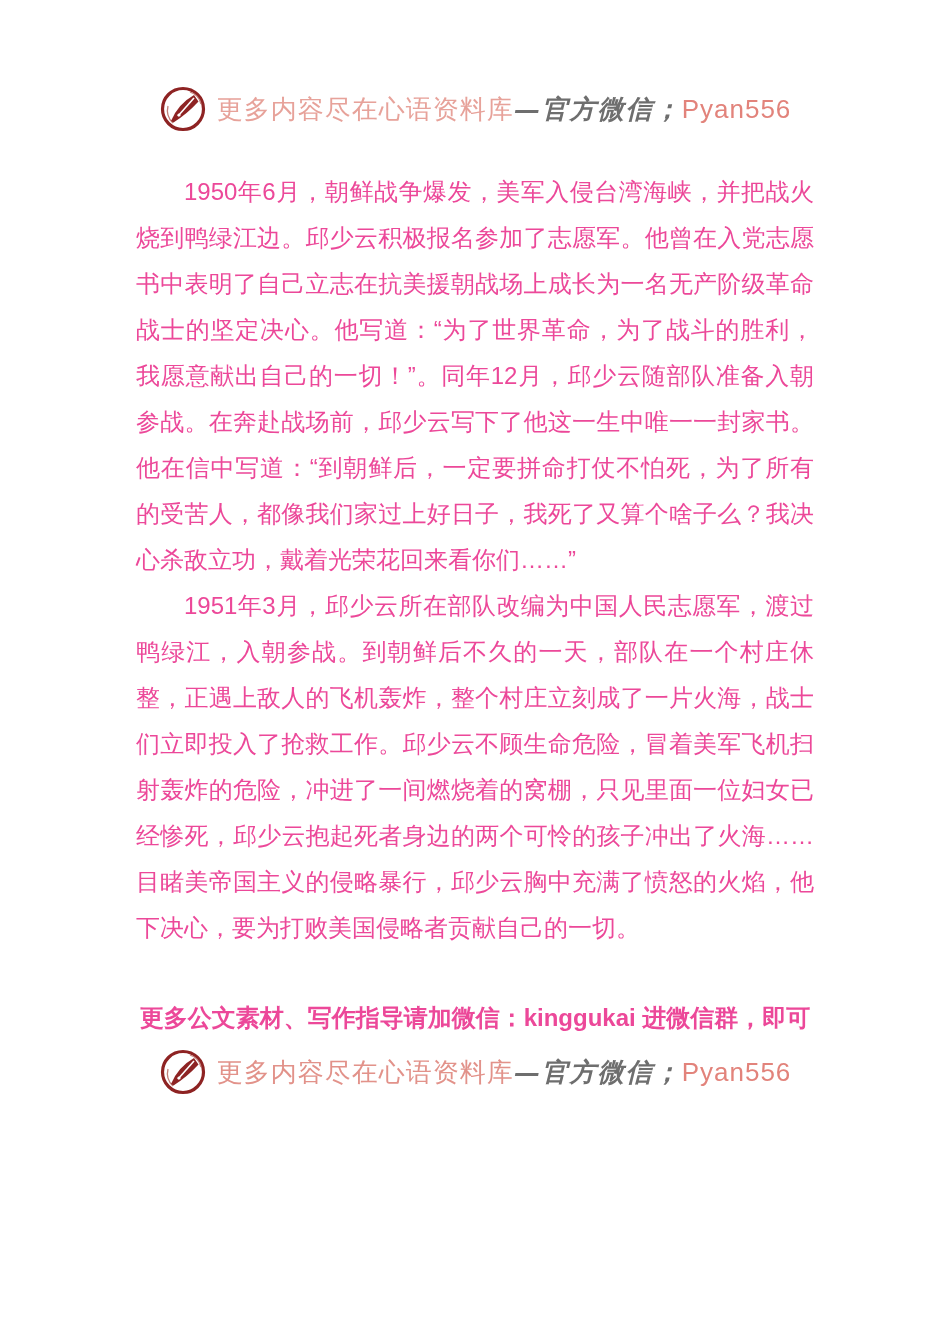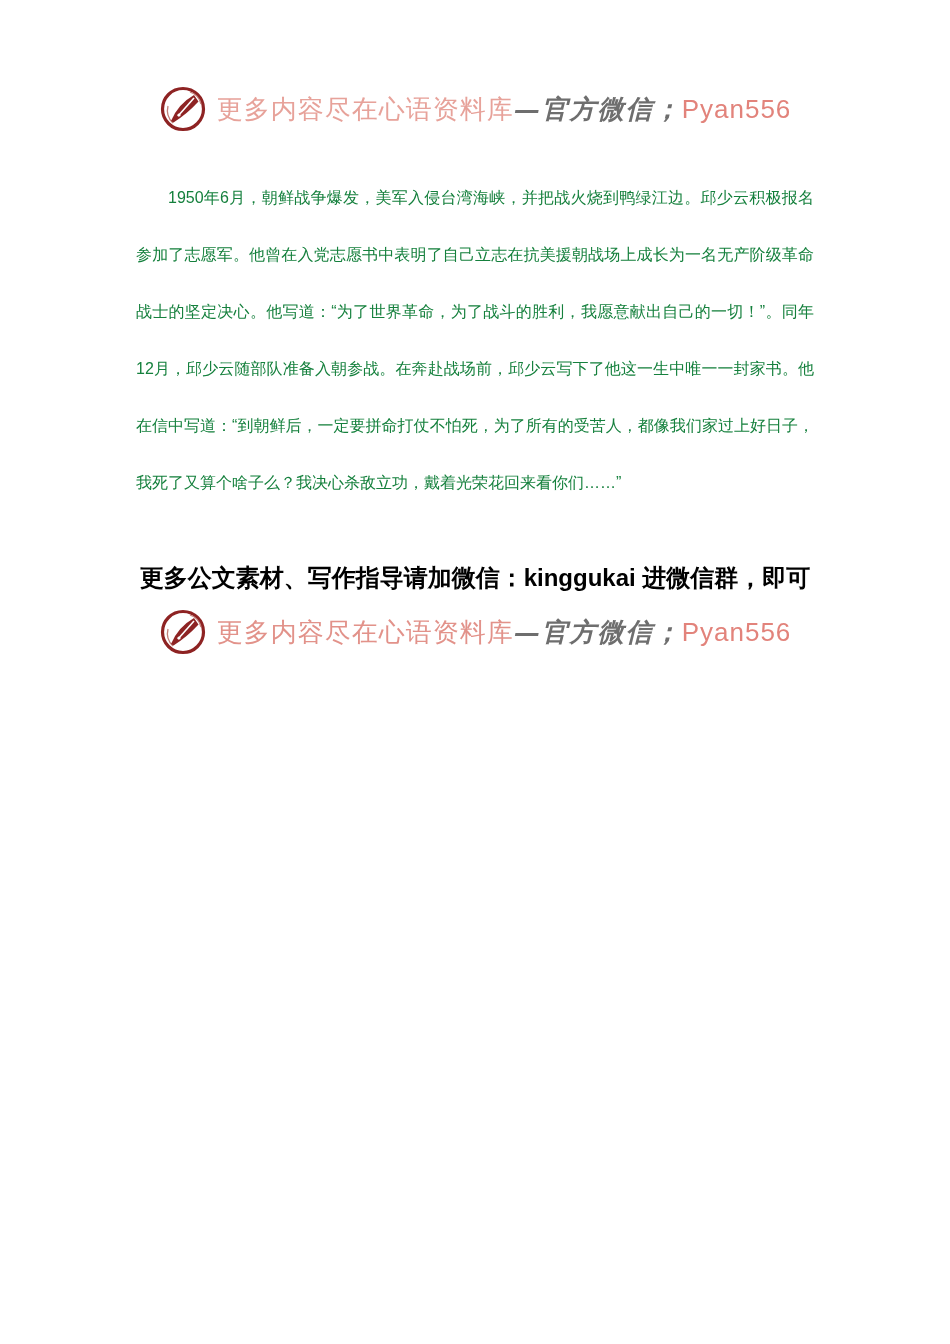--- a/index.html
+++ b/index.html
@@ -31,32 +31,32 @@
     color:#6e6e6e;letter-spacing:2px;
   }
   .brand-id{
     font-family:"Liberation Sans",sans-serif;
     color:#e2837b;letter-spacing:1px;
   }
   
   .doc-body{
     width:678px;
     margin:31px auto 0 auto;
-    font-size:16px;
-    line-height:57px;
+    font-size:24px;
+    line-height:46px;
     text-align:justify;
-    color:#15803d;
+    color:#ec4899;
   }
   .doc-body p{margin:0;text-indent:2em;}
   
   .promo{
     margin-top:46px;
     text-align:center;
     font-weight:bold;
-    color:#000000;
+    color:#ec4899;
     font-size:24px;
     line-height:42px;
   }
 </style>
 </head>
 <body>
 
 <div class="page">
 
   <div class="brand-line brand-top">
@@ -66,20 +66,21 @@
       <path d="M31 7 Q40 10 42 19" fill="none" stroke="#c27f79" stroke-width="1.3"></path>
       <path d="M12 36 Q19 19 35 10 L39.5 16.5 Q28 29 14.5 37.5 Z" fill="#8e2323"></path>
       <line x1="35" y1="13" x2="19" y2="31" stroke="#ffffff" stroke-width="1.6"></line>
       <circle cx="20" cy="30" r="1.6" fill="#ffffff"></circle>
     </svg>
     <span class="brand-text"><span class="brand-main">更多内容尽在心语资料库</span><span class="brand-dash">—</span><span class="brand-wechat">官方微信；</span><span class="brand-id">Pyan556</span></span>
   </div>
 
   <div class="doc-body">
     <p>1950年6月，朝鲜战争爆发，美军入侵台湾海峡，并把战火烧到鸭绿江边。邱少云积极报名参加了志愿军。他曾在入党志愿书中表明了自己立志在抗美援朝战场上成长为一名无产阶级革命战士的坚定决心。他写道：“为了世界革命，为了战斗的胜利，我愿意献出自己的一切！”。同年12月，邱少云随部队准备入朝参战。在奔赴战场前，邱少云写下了他这一生中唯一一封家书。他在信中写道：“到朝鲜后，一定要拼命打仗不怕死，为了所有的受苦人，都像我们家过上好日子，我死了又算个啥子么？我决心杀敌立功，戴着光荣花回来看你们……”</p>
+    <p>1951年3月，邱少云所在部队改编为中国人民志愿军，渡过鸭绿江，入朝参战。到朝鲜后不久的一天，部队在一个村庄休整，正遇上敌人的飞机轰炸，整个村庄立刻成了一片火海，战士们立即投入了抢救工作。邱少云不顾生命危险，冒着美军飞机扫射轰炸的危险，冲进了一间燃烧着的窝棚，只见里面一位妇女已经惨死，邱少云抱起死者身边的两个可怜的孩子冲出了火海……目睹美帝国主义的侵略暴行，邱少云胸中充满了愤怒的火焰，他下决心，要为打败美国侵略者贡献自己的一切。</p>
   </div>
 
   <div class="promo">
     <div class="promo-line">更多公文素材、写作指导请加微信：kinggukai 进微信群，即可</div>
   </div>
 
   <div class="brand-line brand-bottom">
     <svg class="brand-logo" viewBox="0 0 48 48" aria-hidden="true">
       <circle cx="24" cy="24" r="20.5" fill="none" stroke="#8e2323" stroke-width="3.2"></circle>
       <path d="M9 21 Q6.5 31 14 38" fill="none" stroke="#c27f79" stroke-width="1.3"></path>

